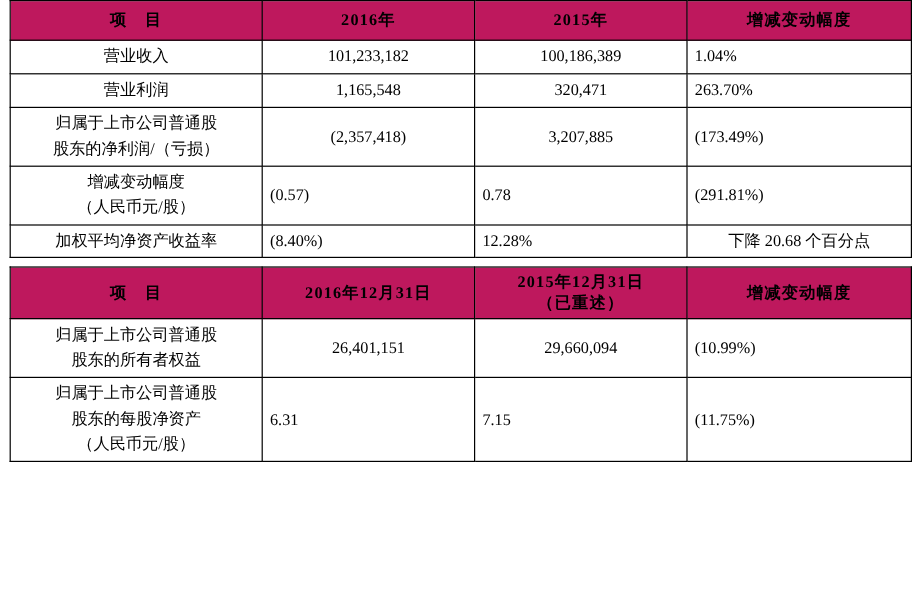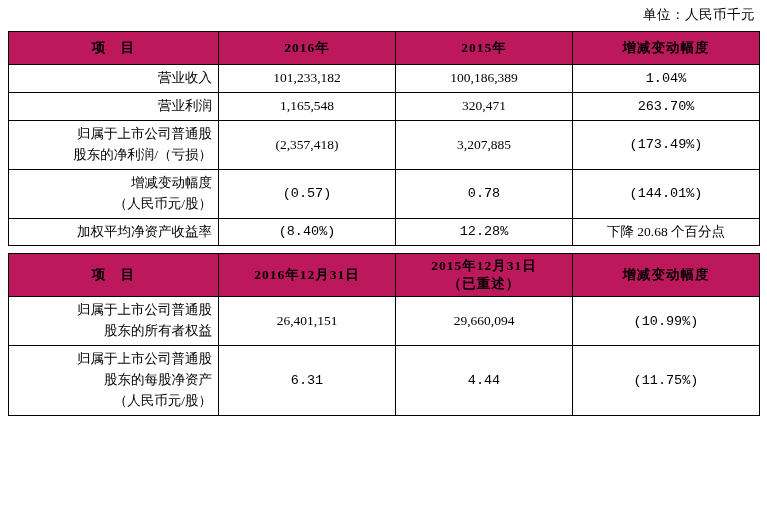--- a/index.html
+++ b/index.html
@@ -45,27 +45,26 @@
   .col-c { width: 187px; }
 
   tr.head td {
     background: #be185d;
     text-align: center;
     font-weight: bold;
     letter-spacing: 1px;
     height: 26px;
   }
   td.label {
-    text-align: right;
+    text-align: center;
     line-height: 1.55;
   }
   td.num {
-    text-align: center;
+    text-align: left;
     padding-right: 8px;
-    font-family: Liberation Mono, monospace;
   }
   td.numc {
     text-align: center;
     margin-top: 14px;
   }
   td.txt-right-pad {
     text-align: center;
     padding-left: 8px;
   }
   .two-line { line-height: 1.5; }
@@ -77,21 +76,20 @@
   }
   .hdr-item {
     letter-spacing: 6px;
   }
 </style>
 </head>
 <body>
 
 <div class="page">
 
-  <div class="unit-line">单位：人民币千元</div>
 
   <table class="fin">
     <colgroup>
       <col class="col-item">
         <col class="col-a">
         <col class="col-b">
         <col class="col-c">
     </colgroup>
     <tbody>
       <tr class="head">
@@ -126,21 +124,21 @@
         <td class="num">(173.49%)</td>
       </tr>
 
       <tr>
         <td class="label two-line">
           <div>增减变动幅度</div>
           <div>（人民币元/股）</div>
         </td>
         <td class="num">(0.57)</td>
         <td class="num">0.78</td>
-        <td class="num">(144.01%)</td>
+        <td class="num">(291.81%)</td>
       </tr>
 
       <tr>
         <td class="label">加权平均净资产收益率</td>
         <td class="num">(8.40%)</td>
         <td class="num">12.28%</td>
         <td class="txt-right-pad">下降 20.68 个百分点</td>
       </tr>
     </tbody>
   </table>
@@ -175,19 +173,19 @@
       </tr>
 
 
       <tr>
         <td class="label three-line">
           <div>归属于上市公司普通股</div>
           <div>股东的每股净资产</div>
           <div>（人民币元/股）</div>
         </td>
         <td class="num">6.31</td>
-        <td class="num">4.44</td>
+        <td class="num">7.15</td>
         <td class="num">(11.75%)</td>
       </tr>
     </tbody>
   </table>
 
 </div>
 
 </body></html>

